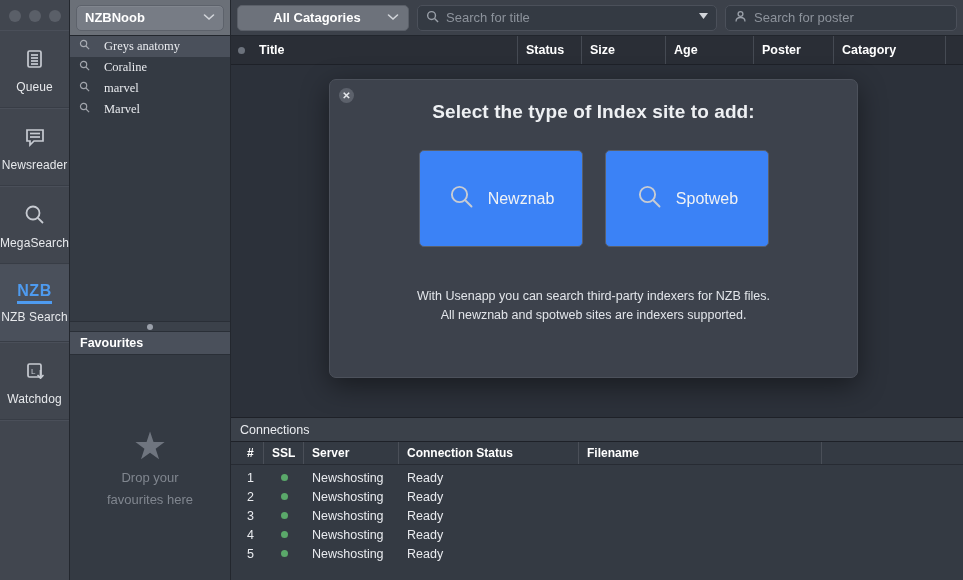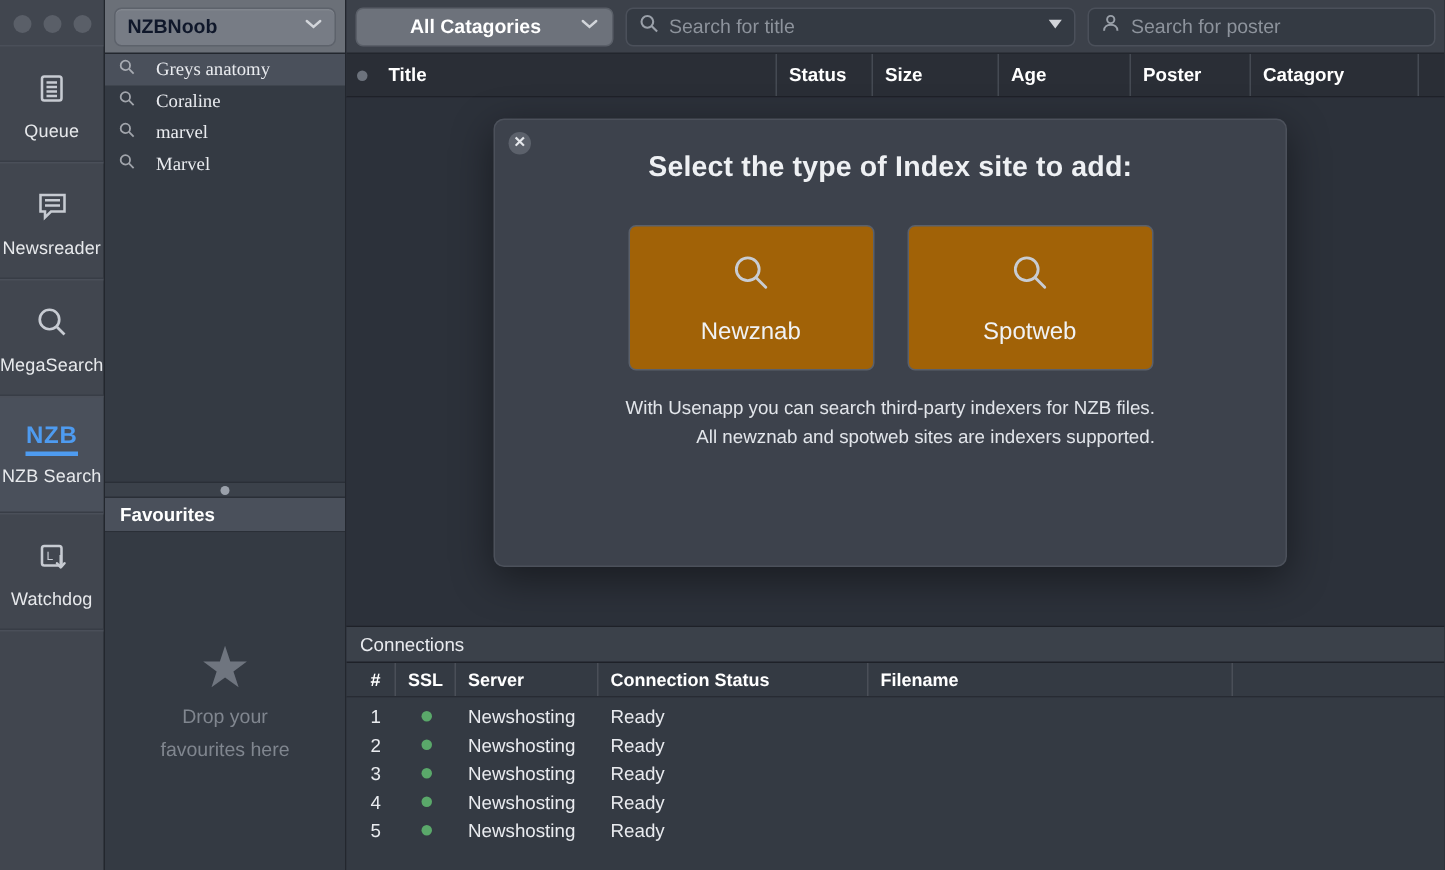--- a/index.html
+++ b/index.html
@@ -67,21 +67,21 @@
   .combo {
     width: 150px; height: 26px;
     background: #777c85;
     border: 1px solid #5d626b;
     border-radius: 5px;
     display: flex; align-items: center;
     padding: 0 8px;
     box-shadow: 0 1px 0 rgba(255,255,255,.08) inset;
     cursor: default;
   }
-  .combo-text { flex: 1; color: #0f172a; font-size: 13px; font-weight: 600; }
+  .combo-text { flex: 1; color: #ffffff; font-size: 13px; font-weight: 600; }
   .chev { color: #c9ccd2; font-size: 10px; }
   .search-list { background: #343a43; padding-top: 0px; }
   .search-item {
     height: 21px;
     display: flex; align-items: center; gap: 14px;
     padding-left: 9px;
     color: #e9ebef; font-size: 12.5px;
     cursor: default;
     font-family: Liberation Serif, serif;
   }
@@ -225,32 +225,32 @@
     cursor: default;
     line-height: 1;
   }
   .modal-title {
     margin-top: 21px;
     color: #eef0f3; font-size: 19px; font-weight: 600; letter-spacing: .1px;
   }
   .choices { margin-top: 27px; display: flex; gap: 22px; }
   .choice {
     width: 164px; height: 97px;
-    background: #a16207;
+    background: #3b82f6;
     border: 1px solid #5a606b;
     border-radius: 5px;
-    display: flex; flex-direction: column;
+    display: flex; flex-direction: row;
     align-items: center; justify-content: center;
     gap: 11px;
     cursor: default;
   }
   .choice-label { color: #f0f2f5; font-size: 16px; }
   .modal-desc {
-    margin-top: 16px;
-    color: #e2e5ea; font-size: 12.5px; text-align: right; line-height: 1.55;
+    margin-top: 40px;
+    color: #e2e5ea; font-size: 12.5px; text-align: center; line-height: 1.55;
   }
 </style>
 </head>
 <body>
 
 <div class="app">
 
   <div class="traffic">
     <div class="tl"></div>
     <div class="tl"></div>

